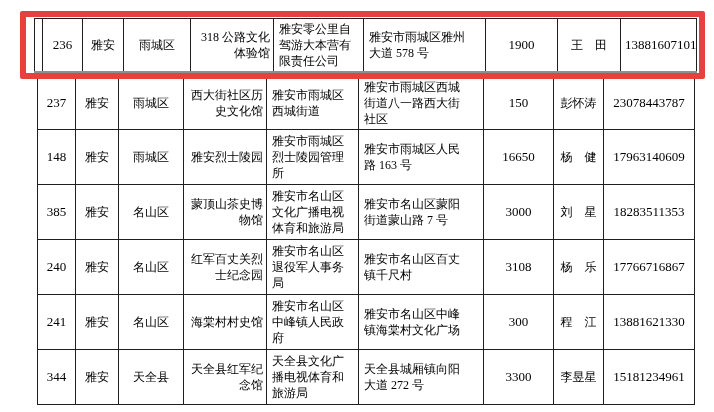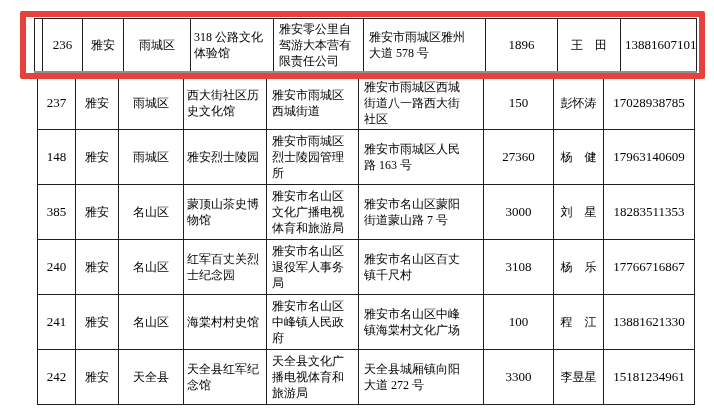--- a/index.html
+++ b/index.html
@@ -11,21 +11,21 @@
   td {
     border:1px solid #1f1f1f;
     vertical-align:middle;
     text-align:center;
     font-size:12px;
     line-height:16px;
     padding:2px 4px;
     overflow:hidden;
   }
   td.left { text-align:left; white-space:pre-line; padding:2px 5px; }
-  td.venue { padding:2px 3px; }
+  td.venue { padding:2px 3px;text-align:right; }
   td.numeric { font-size:13px; }
   
   #tableA { position:absolute; left:34px; top:18px; width:662px;
             border-bottom:2px solid #8f8f8f; }
   #tableA tr { height:53px; }
   
   #tableB { position:absolute; left:37px; top:75px; width:657px;
             border-top:2px solid #8f8f8f; }
   #tableB tr { height:55px; }
   #tableB tr:first-child { height:49px; }
@@ -60,21 +60,21 @@
       <td class="numeric">236</td>
       <td>雅安</td>
       <td>雨城区</td>
       <td class="left venue">318 公路文化
 体验馆</td>
       <td class="left">雅安零公里自
 驾游大本营有
 限责任公司</td>
       <td class="left">雅安市雨城区雅州
 大道 578 号</td>
-      <td class="numeric">1896</td>
+      <td class="numeric">1900</td>
       <td>王　田</td>
       <td class="numeric">13881607101</td>
     </tr>
   </tbody>
     </table>
 
   <table id="tableB">
     <colgroup>
       <col style="width:38px">
         <col style="width:43px">
@@ -93,33 +93,33 @@
       <td>雨城区</td>
       <td class="left venue">西大街社区历
 史文化馆</td>
       <td class="left">雅安市雨城区
 西城街道</td>
       <td class="left">雅安市雨城区西城
 街道八一路西大街
 社区</td>
       <td class="numeric">150</td>
       <td>彭怀涛</td>
-      <td class="numeric">17028938785</td>
+      <td class="numeric">23078443787</td>
     </tr>
         <tr>
       <td class="numeric">148</td>
       <td>雅安</td>
       <td>雨城区</td>
       <td class="left venue">雅安烈士陵园</td>
       <td class="left">雅安市雨城区
 烈士陵园管理
 所</td>
       <td class="left">雅安市雨城区人民
 路 163 号</td>
-      <td class="numeric">27360</td>
+      <td class="numeric">16650</td>
       <td>杨　健</td>
       <td class="numeric">17963140609</td>
     </tr>
         <tr>
       <td class="numeric">385</td>
       <td>雅安</td>
       <td>名山区</td>
       <td class="left venue">蒙顶山茶史博
 物馆</td>
       <td class="left">雅安市名山区
@@ -149,26 +149,26 @@
         <tr>
       <td class="numeric">241</td>
       <td>雅安</td>
       <td>名山区</td>
       <td class="left venue">海棠村村史馆</td>
       <td class="left">雅安市名山区
 中峰镇人民政
 府</td>
       <td class="left">雅安市名山区中峰
 镇海棠村文化广场</td>
-      <td class="numeric">100</td>
+      <td class="numeric">300</td>
       <td>程　江</td>
       <td class="numeric">13881621330</td>
     </tr>
         <tr>
-      <td class="numeric">242</td>
+      <td class="numeric">344</td>
       <td>雅安</td>
       <td>天全县</td>
       <td class="left venue">天全县红军纪
 念馆</td>
       <td class="left">天全县文化广
 播电视体育和
 旅游局</td>
       <td class="left">天全县城厢镇向阳
 大道 272 号</td>
       <td class="numeric">3300</td>

